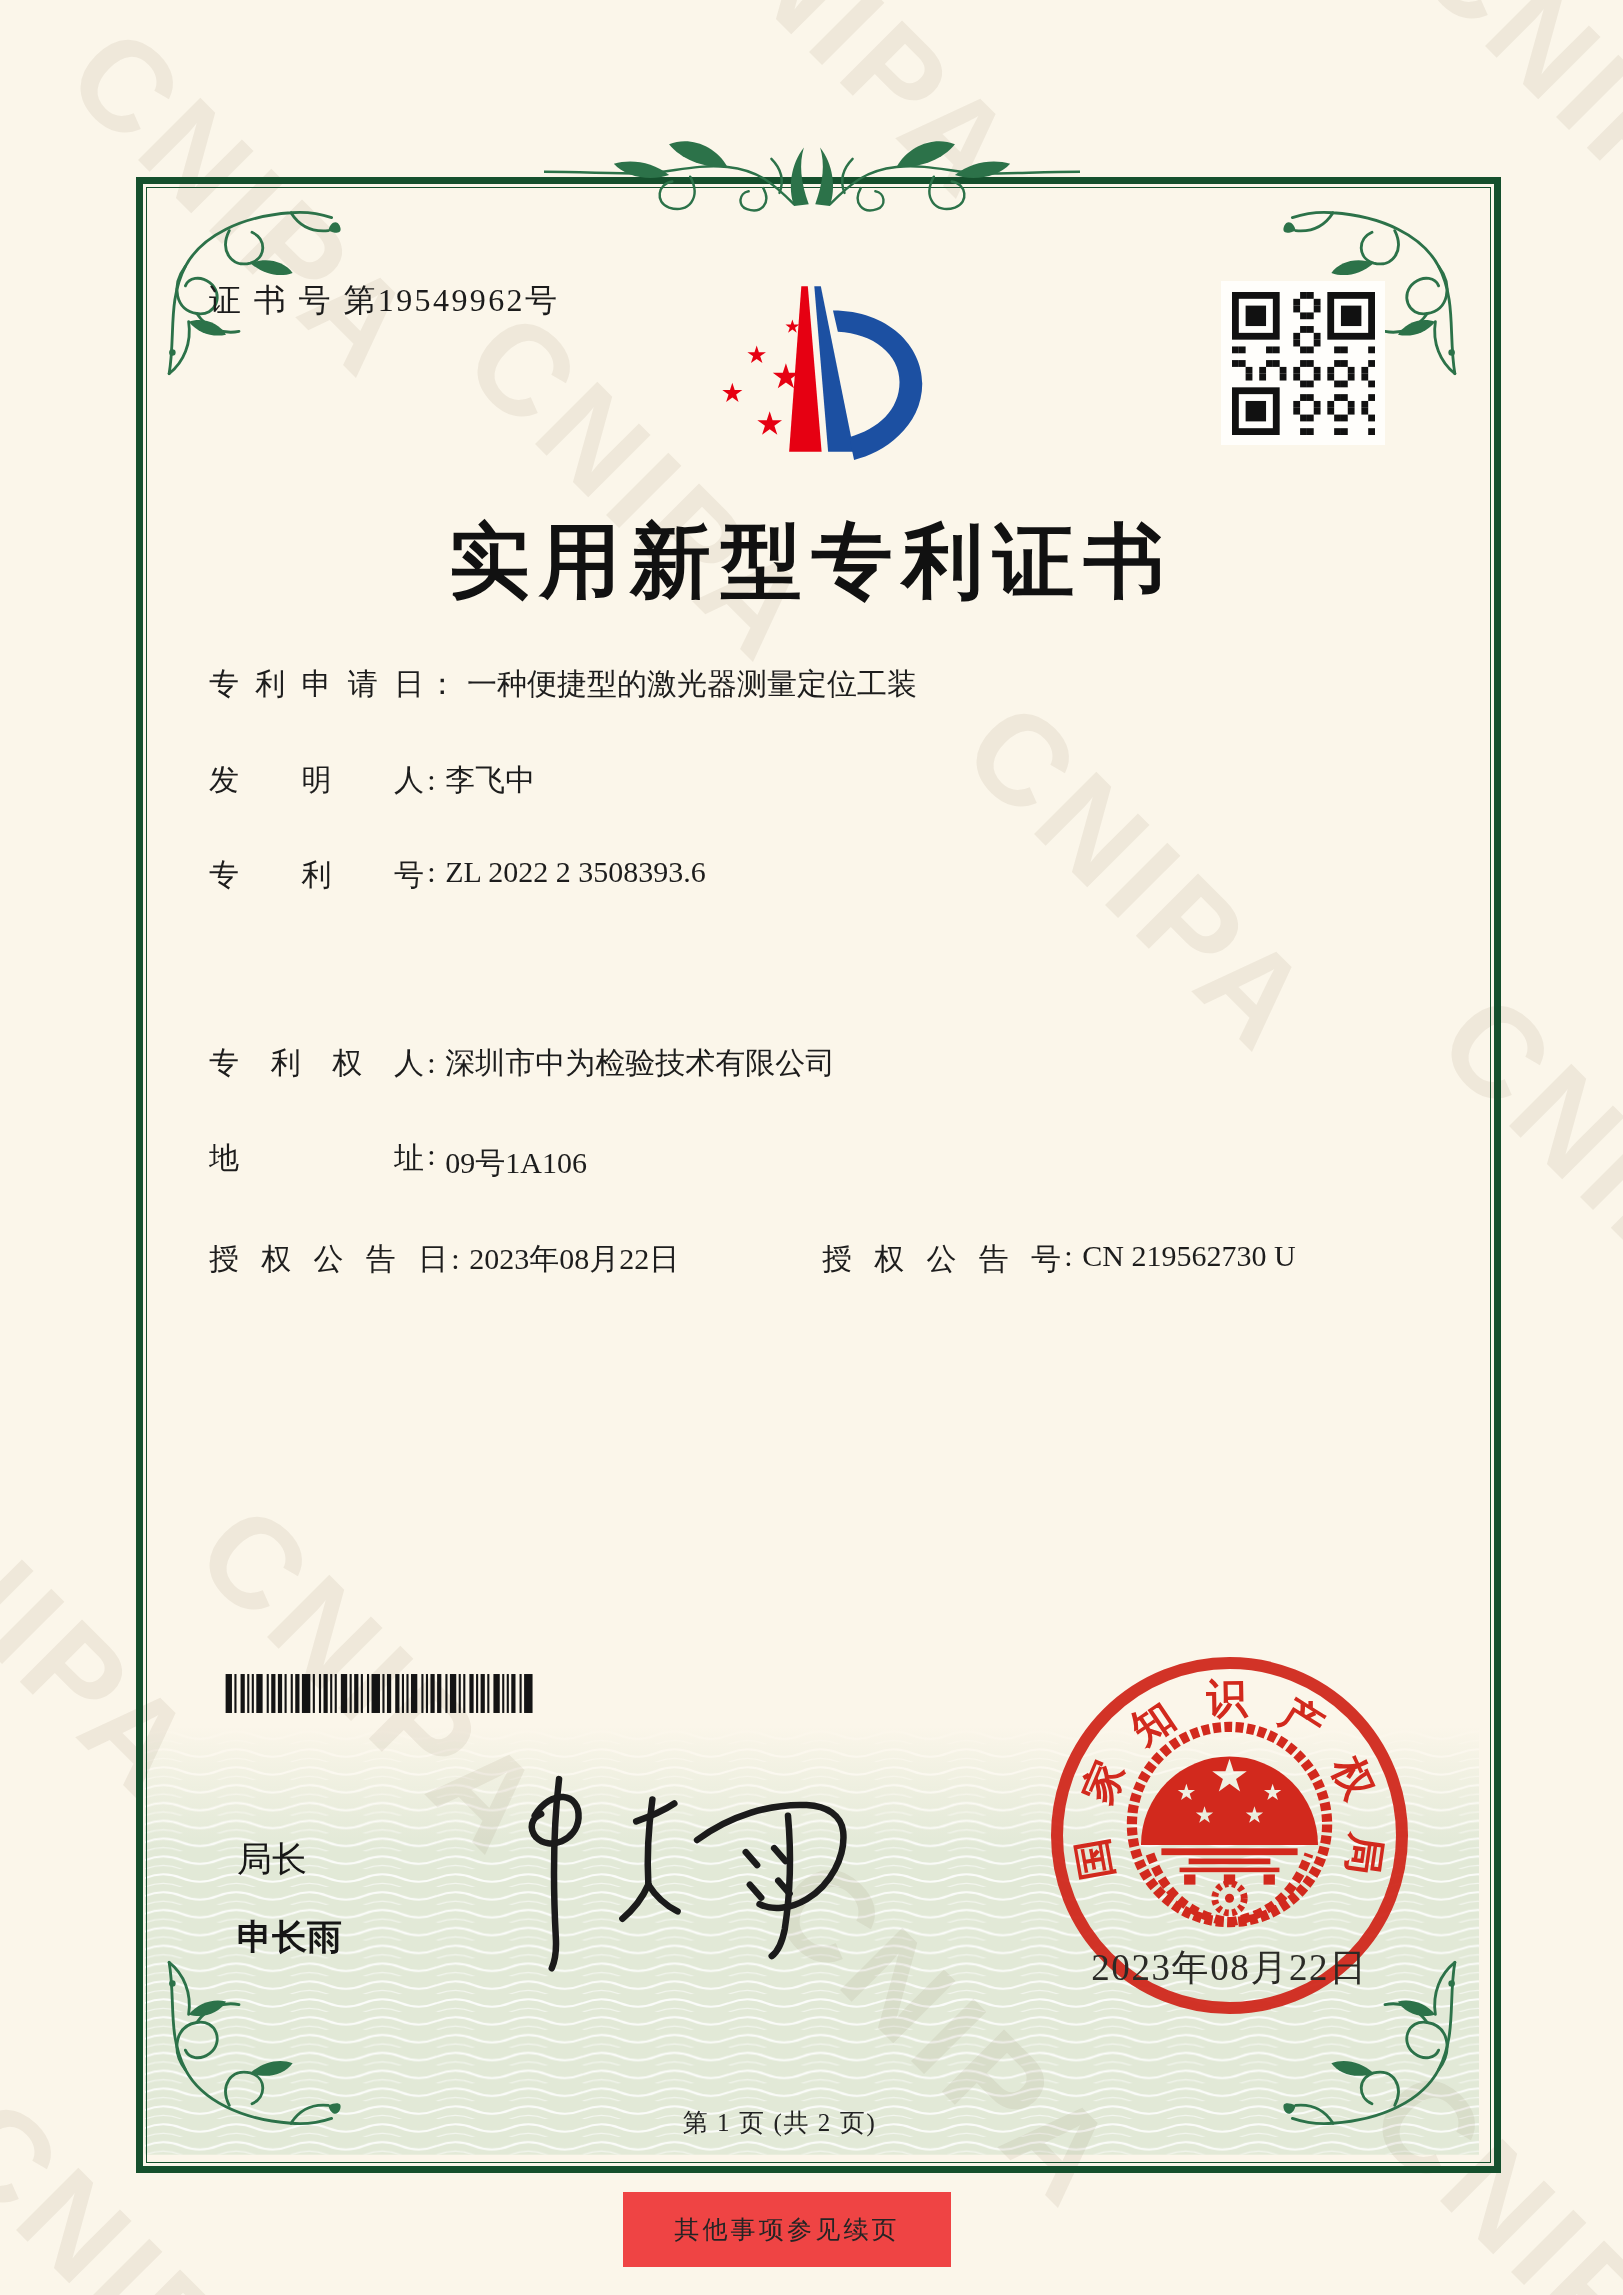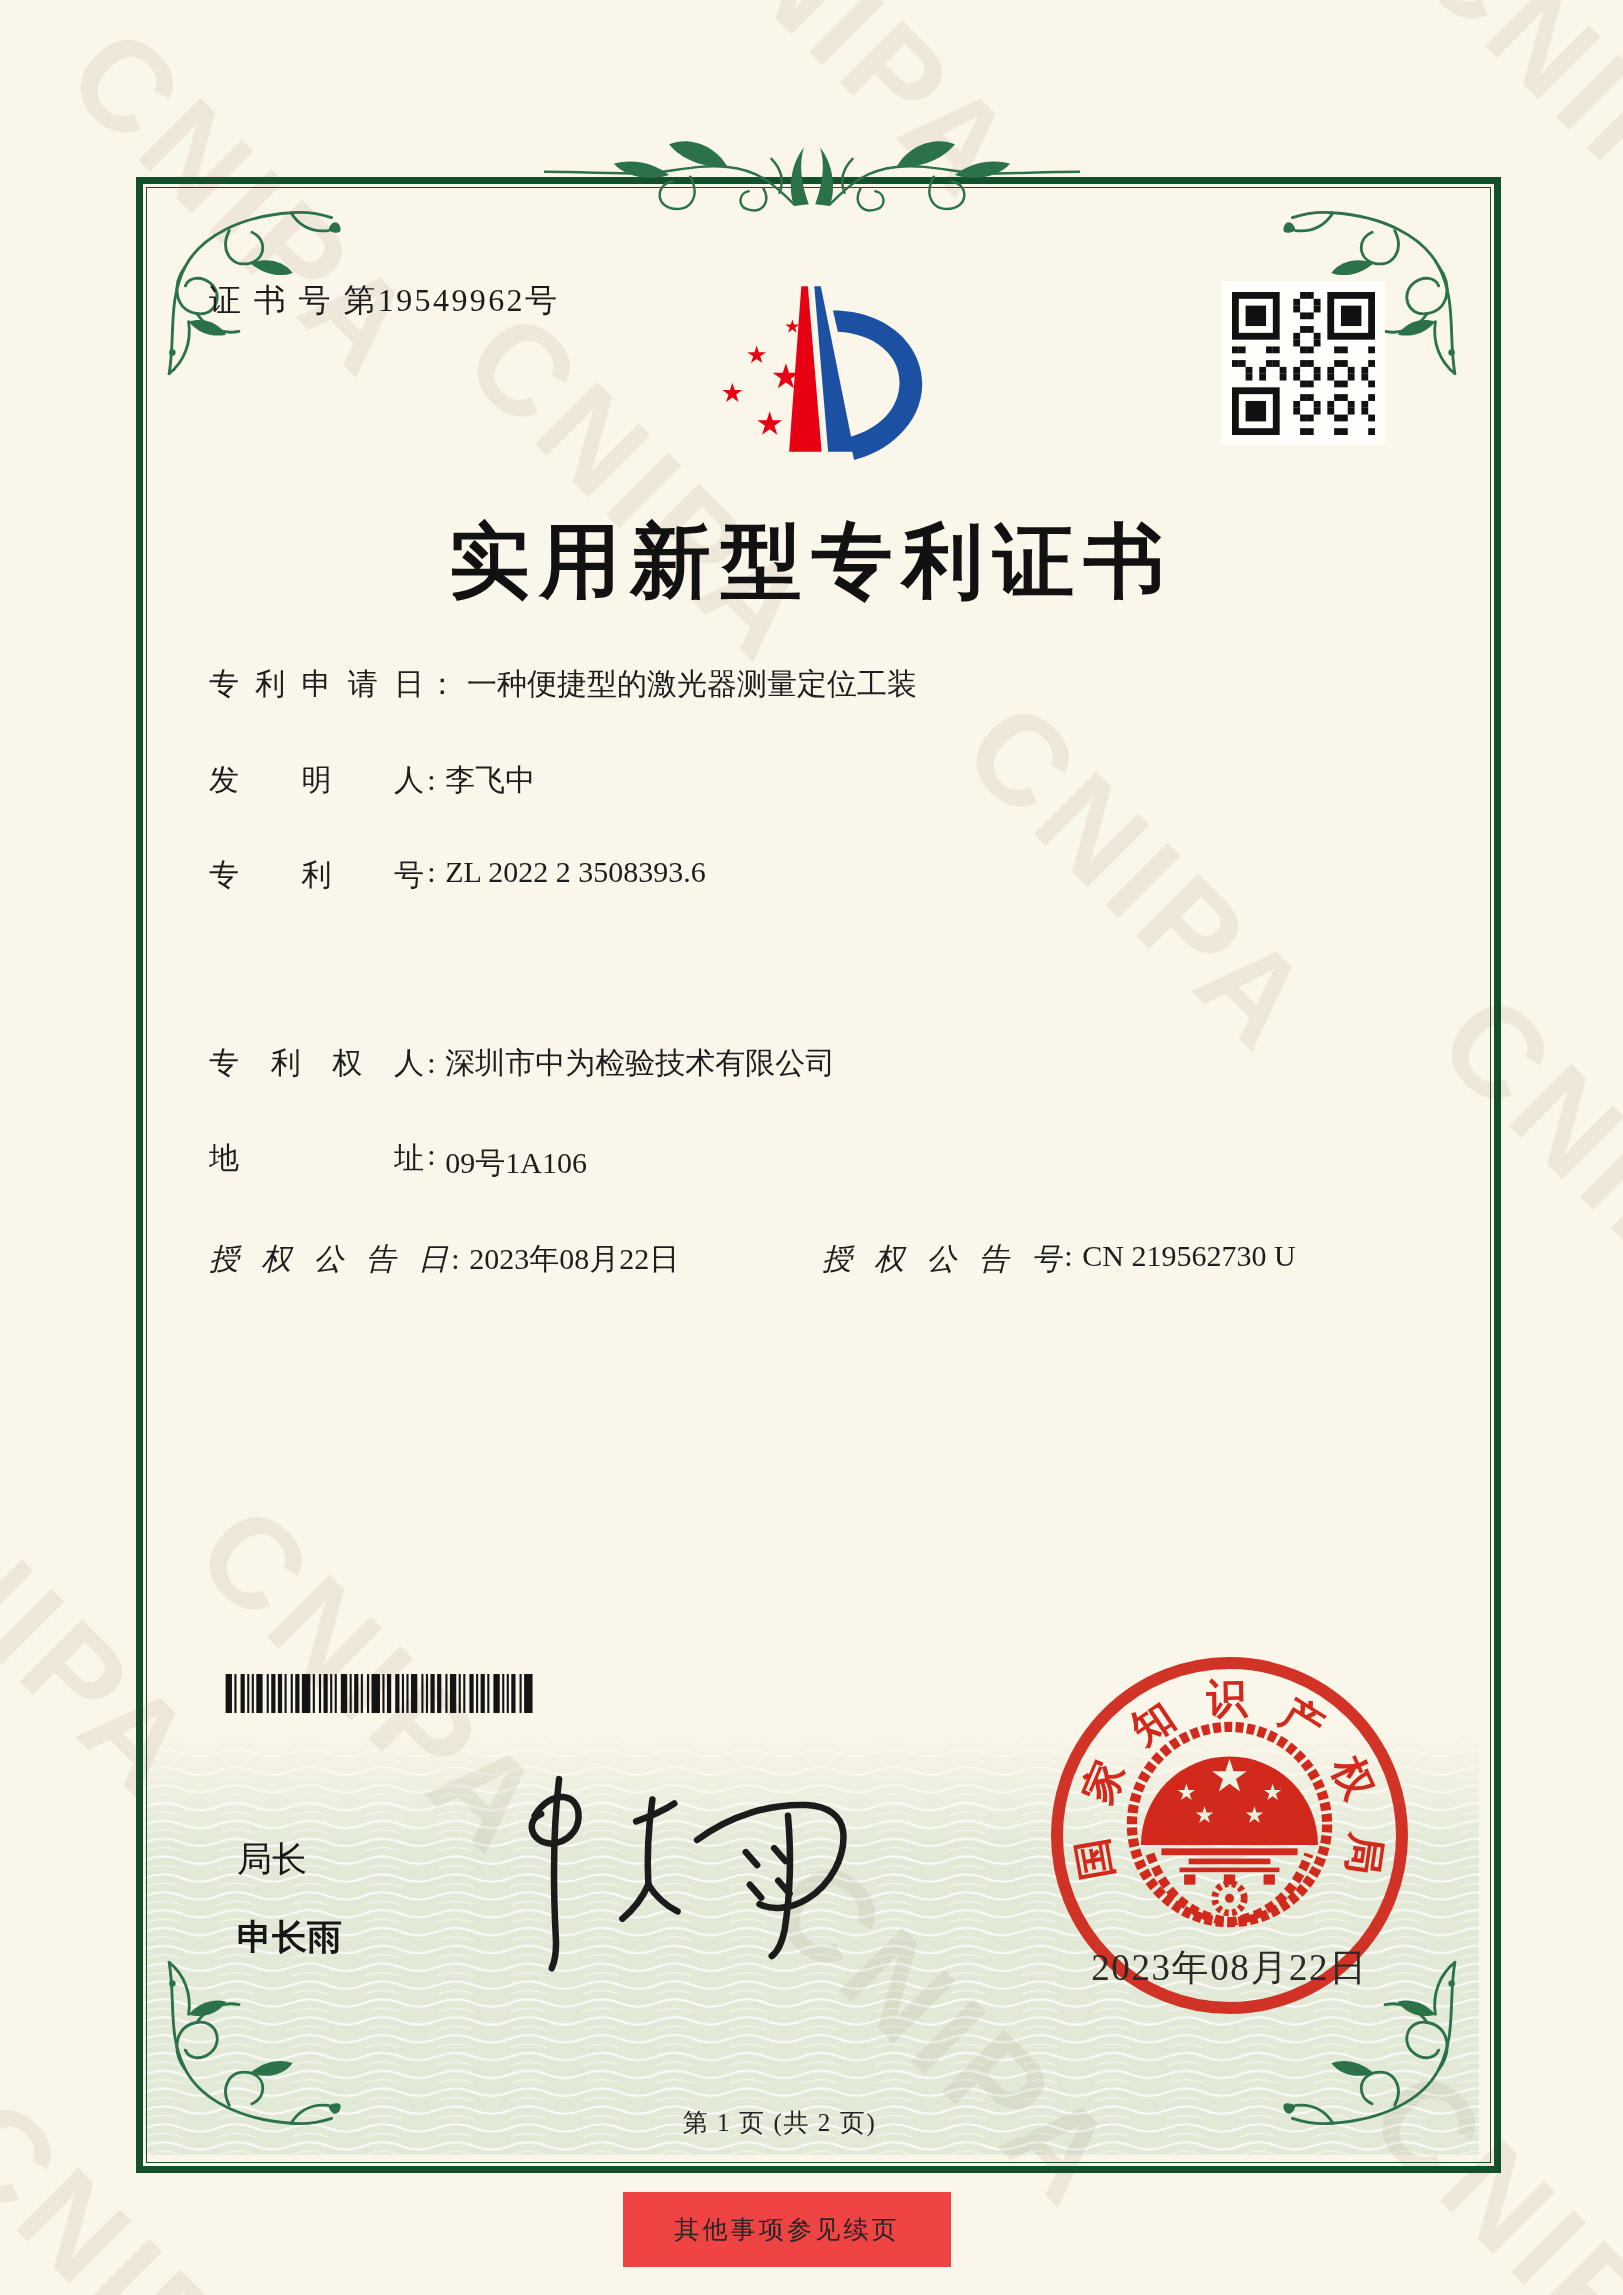--- a/index.html
+++ b/index.html
@@ -43,21 +43,21 @@
   
   .content-layer{position:absolute;inset:0;z-index:5;}
   .certno{position:absolute;left:209px;top:279px;font-size:32px;letter-spacing:2.4px;color:#1c1c1c;}
   .logo{position:absolute;left:695px;top:278px;}
   .qrbox{position:absolute;left:1221px;top:281px;width:164px;height:164px;background:#fffefb;
     display:flex;align-items:center;justify-content:center;}
   .title{position:absolute;left:0;right:0;top:508px;text-align:center;
     font-size:81px;font-weight:700;letter-spacing:9.7px;color:#111;}
   .row{position:absolute;left:209px;font-size:30px;white-space:nowrap;color:#1d1d1d;}
   .lbl{display:inline-block;width:215px;text-align:justify;text-align-last:justify;vertical-align:top;}
-  .lbl.w2{width:239px;font-style:italic;}
+  .lbl.w2{width:239px;}
   .colon{display:inline-block;margin:0 9.7px 0 3.2px;}
   .addr-val{display:inline-block;vertical-align:top;white-space:normal;width:1015px;line-height:49px;}
   .addr-line{display:block;}
   .pair2{position:absolute;left:613px;top:0;}
   .paras{position:absolute;left:208px;top:1313px;width:1255px;font-size:27px;line-height:42px;
     text-align:justify;color:#222;letter-spacing:0.8px;}
   .paras p{margin:0;text-indent:2em;}
   .paras p + p{margin-top:11.4px;}
   .barcode{position:absolute;left:224px;top:1674px;}
   .signer-title{position:absolute;left:237px;top:1836px;font-family:"Liberation Sans","DejaVu Sans",sans-serif;

